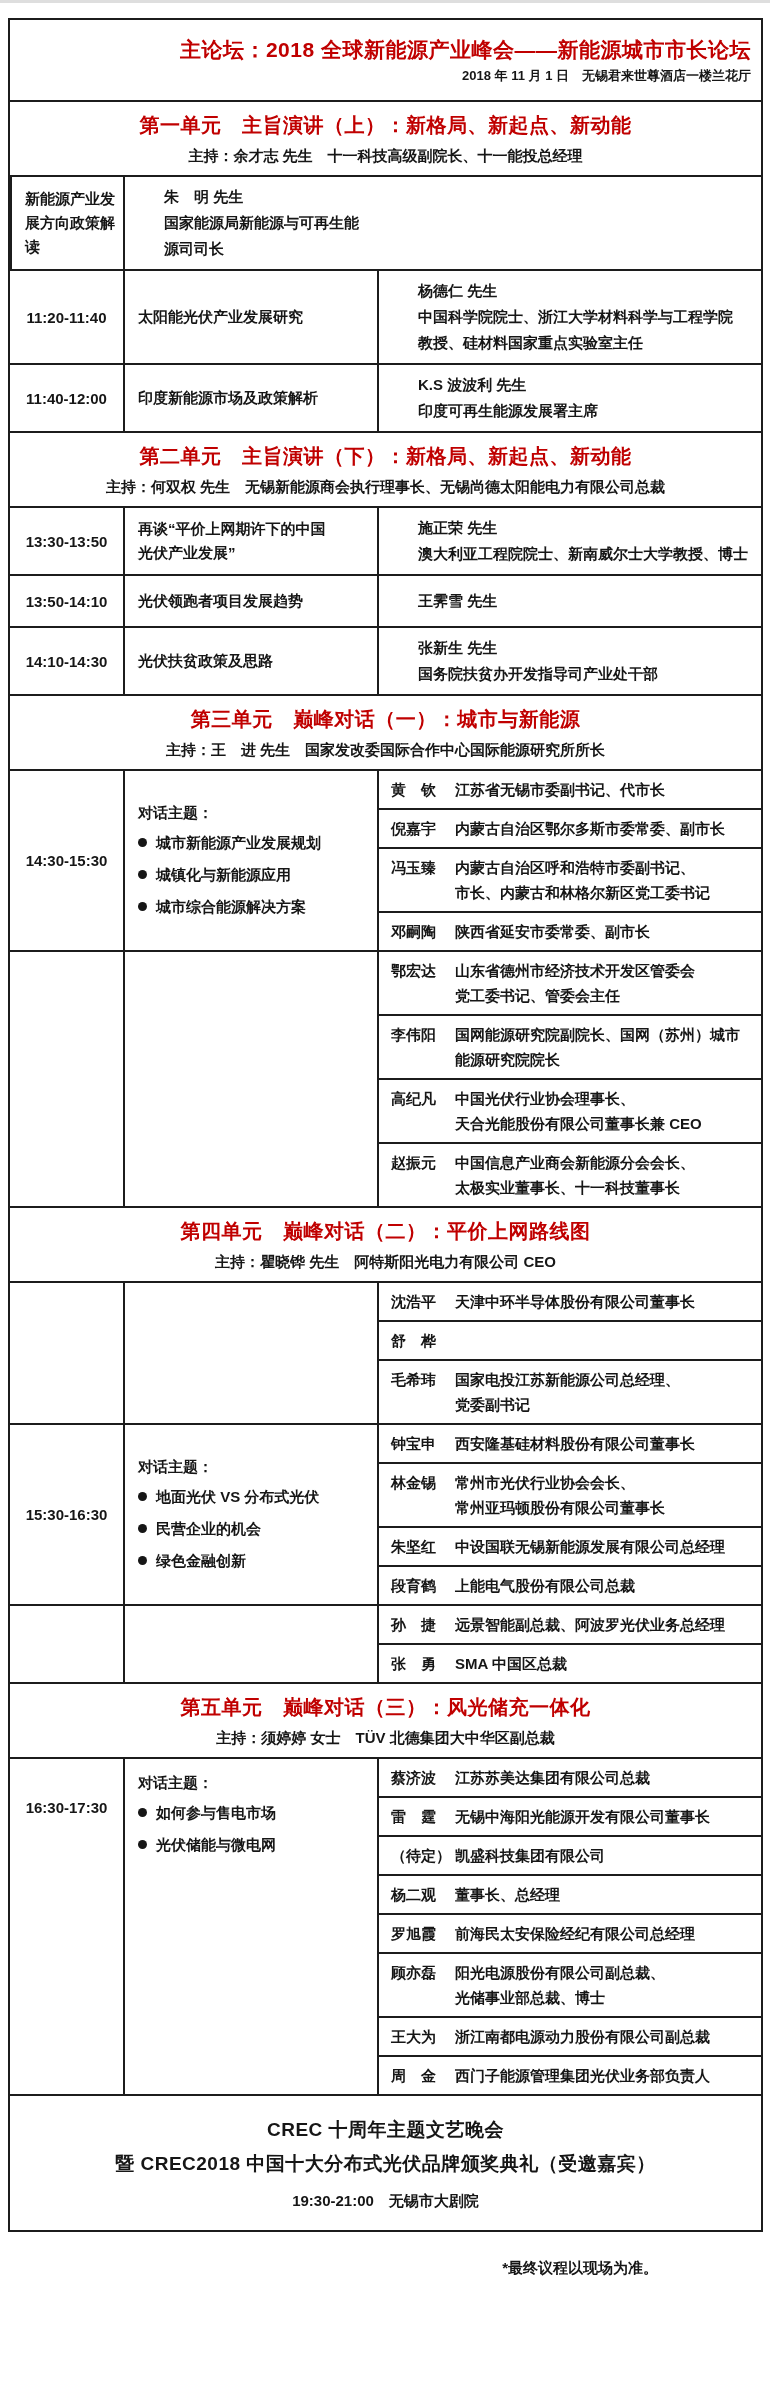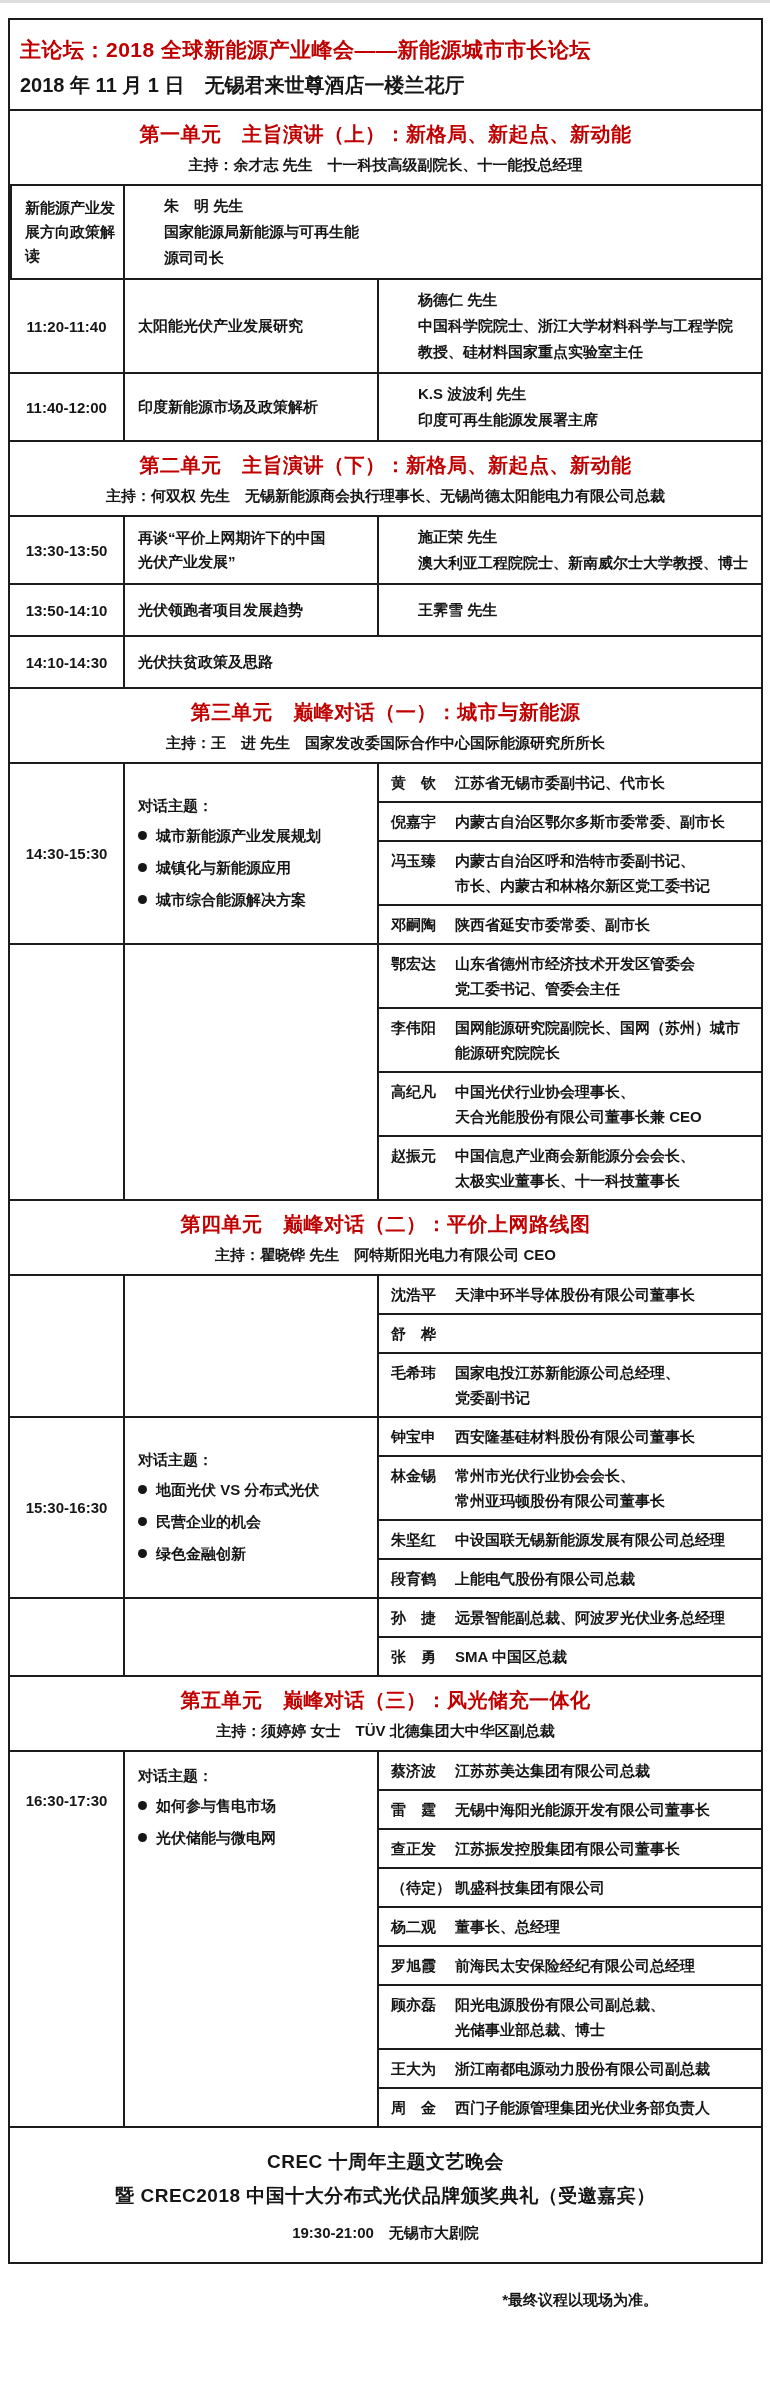--- a/index.html
+++ b/index.html
@@ -11,23 +11,23 @@
   body{
     width:770px;height:2389px;background:#ffffff;color:var(--ink);
     font-family:"Liberation Sans","DejaVu Sans",sans-serif;
     -webkit-font-smoothing:antialiased;
   }
   .scan-edge{height:3px;background:#dedede;}
   .doc{
     margin:15px 7px 0 8px;
     border:2px solid var(--line);
   }
-  .doc-header{text-align:left;padding:15px 10px 13px;}
+  .doc-header{text-align:right;padding:15px 10px 13px;}
   .doc-title{font-size:21px;font-weight:bold;color:var(--accent);line-height:30px;letter-spacing:.5px;}
-  .doc-subtitle{font-size:20px;line-height:22px;margin-top:9px;font-weight:bold;}
+  .doc-subtitle{font-size:13px;line-height:22px;margin-top:0;font-weight:bold;}
   .section-head{border-top:2px solid var(--line);text-align:center;padding:9px 8px 8px;}
   .section-title{font-size:20px;font-weight:bold;color:var(--accent);line-height:28px;letter-spacing:.5px;}
   .section-host{font-size:15px;line-height:23px;margin-top:5px;font-weight:bold;}
   .trow{display:grid;grid-template-columns:113px 254px 1fr;border-top:2px solid var(--line);}
   .cell{display:flex;flex-direction:column;justify-content:center;min-height:34px;}
   .time-cell{align-items:center;text-align:center;font-size:15px;font-weight:bold;padding:4px 2px;}
   .topic-cell{border-left:2px solid var(--line);padding:8px 6px 8px 13px;font-size:15px;font-weight:bold;}
   .tline{line-height:24px;}
   .right-cell{border-left:2px solid var(--line);}
   .speaker-cell{padding:7px 6px 7px 14px;font-size:15px;font-weight:bold;}
@@ -127,20 +127,24 @@
           <div class="sline">王霁雪 先生</div>
         </div>
       </div>
       <div class="trow">
         <div class="cell time-cell">
           <span class="time-text">14:10-14:30</span>
         </div>
         <div class="cell topic-cell">
           <div class="tline">光伏扶贫政策及思路</div>
         </div>
+        <div class="cell right-cell speaker-cell">
+          <div class="sline">张新生 先生</div>
+          <div class="sline">国务院扶贫办开发指导司产业处干部</div>
+        </div>
       </div>
       <div class="section-head">
         <div class="section-title">第三单元　巅峰对话（一）：城市与新能源</div>
         <div class="section-host">主持：王　进 先生　国家发改委国际合作中心国际能源研究所所长</div>
       </div>
       <div class="trow">
         <div class="cell time-cell">
           <span class="time-text">14:30-15:30</span>
         </div>
         <div class="cell topic-cell">
@@ -334,26 +338,20 @@
           <div class="grow">
             <span class="gname">蔡济波</span>
             <div class="gdesc">
               <div class="gline">江苏苏美达集团有限公司总裁</div>
             </div>
           </div>
           <div class="grow">
             <span class="gname">雷　霆</span>
             <div class="gdesc">
               <div class="gline">无锡中海阳光能源开发有限公司董事长</div>
-            </div>
-          </div>
-          <div class="grow">
-            <span class="gname">查正发</span>
-            <div class="gdesc">
-              <div class="gline">江苏振发控股集团有限公司董事长</div>
             </div>
           </div>
           <div class="grow">
             <span class="gname">（待定）</span>
             <div class="gdesc">
               <div class="gline">凯盛科技集团有限公司</div>
             </div>
           </div>
           <div class="grow">
             <span class="gname">杨二观</span>

